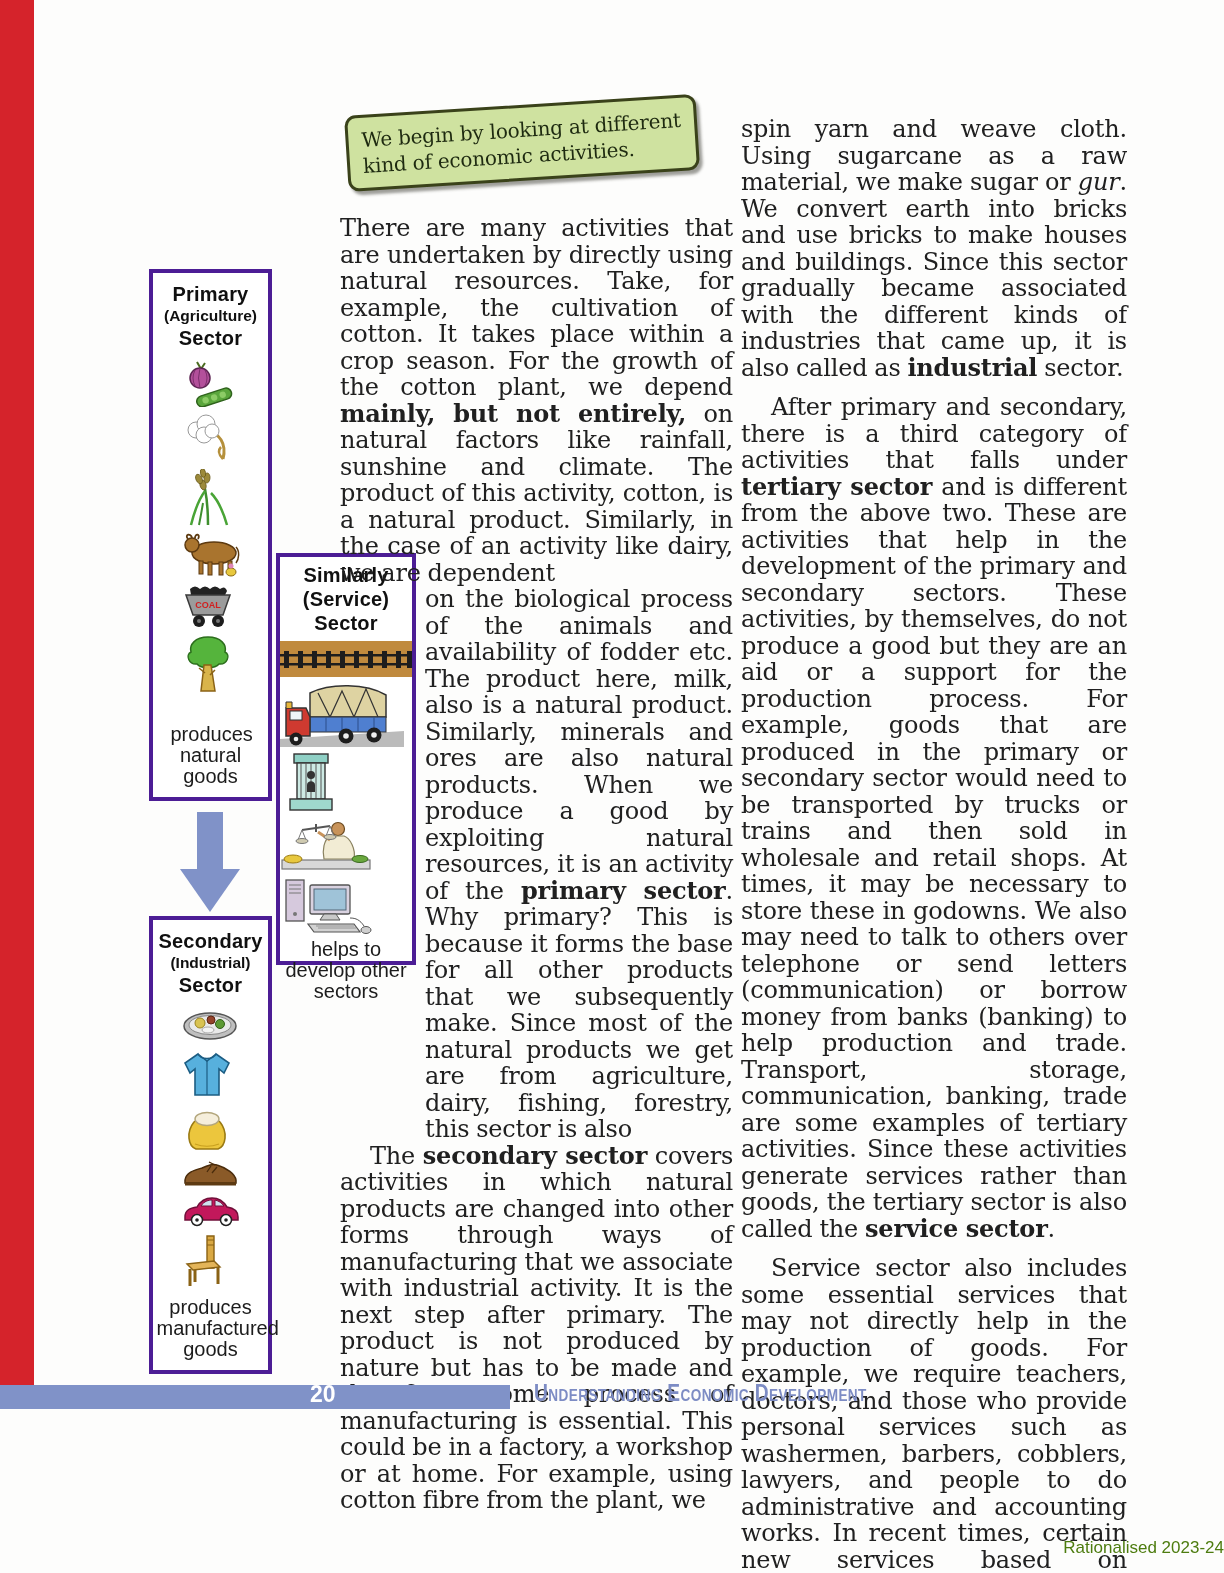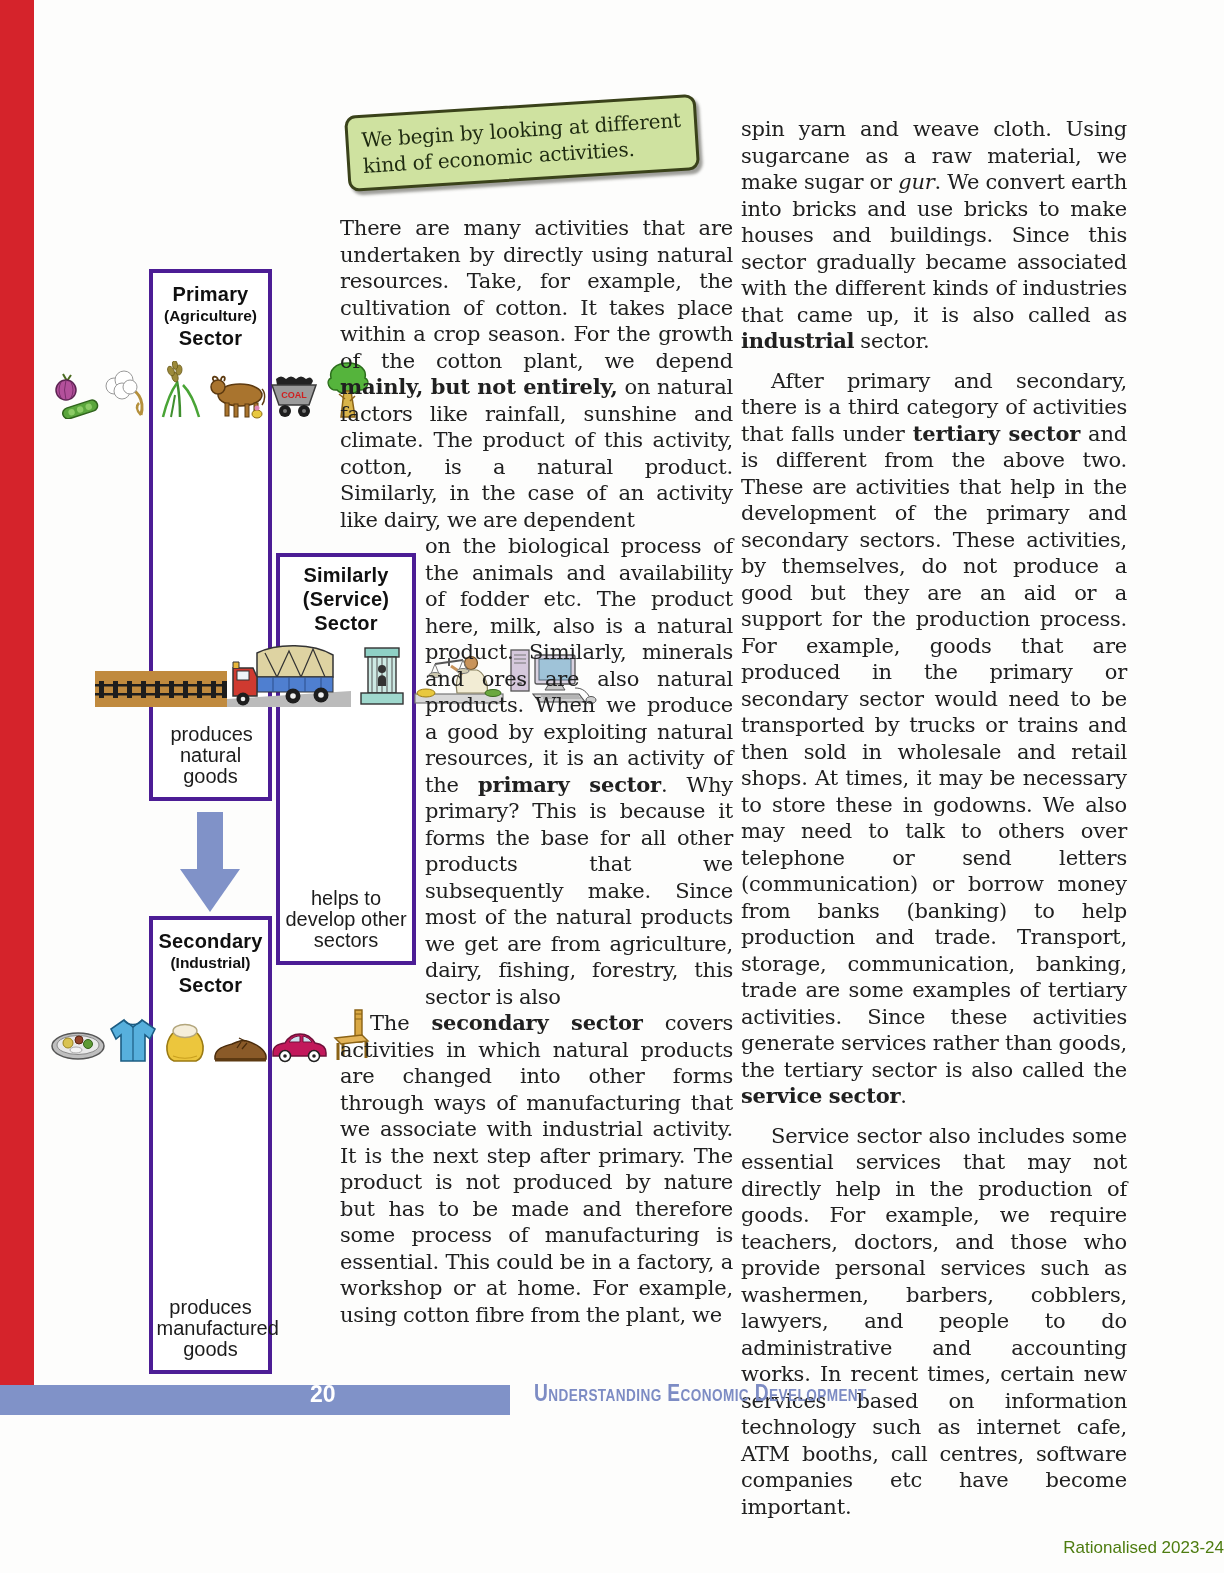--- a/index.html
+++ b/index.html
@@ -16,58 +16,58 @@
     transform:rotate(-3.6deg); transform-origin:left top;
     font-size:20px; line-height:26px; color:#1e2a10; letter-spacing:-0.2px;
     box-shadow:3px 4px 3px rgba(40,40,30,0.45);
   }
 
   
   .col { position:absolute; }
   .col-mid { left:340px; top:215px; width:393px; }
   .col-right { left:741px; top:116px; width:386px; }
   .para {
-    margin:0 0 0 0; font-size:21px; line-height:26.5px; text-align:justify;
+    margin:0 0 0 0; font-size:24px; line-height:26.5px; text-align:justify;
     letter-spacing:-0.2px; word-spacing:-0.5px; color:#202020;
   }
   .para.gap { margin-bottom:13px; }
   .para.indent { text-indent:30px; }
   .para.wrapped { margin-left:85px; }
   .b { font-weight:bold; }
   .i { font-style:italic; }
 
   
   .sector-box {
     position:absolute; box-sizing:border-box; background:#ffffff;
     border:4px solid #4c1d95; display:flex; flex-direction:column; align-items:center;
   }
   .primary-box   { left:149px; top:269px;  width:123px; height:532px; }
   .secondary-box { left:149px; top:916px;  width:123px; height:458px; }
   .tertiary-box  { left:276px; top:553px;  width:140px; height:412px; }
   .box-title { text-align:center; font-family:"Liberation Sans", sans-serif; font-weight:bold; color:#101010; margin-top:9px; }
   .t-big   { font-size:20px; line-height:24px; letter-spacing:0.2px; }
   .t-small { font-size:15.5px; line-height:20px; }
-  .box-icons { display:flex; align-items:flex-end; margin-top:8px; }
+  .box-icons { display:flex; flex-direction:column; align-items:flex-start; margin-top:8px; }
   .box-icons .icn { margin:3px 0; line-height:0; }
   .box-caption {
     margin-top:auto; margin-bottom:10px; text-align:center;
     font-family:"Liberation Sans", sans-serif; font-size:20px; line-height:21px; color:#1c1c1c;
   }
   .cap-narrow { width:80px; }
   .cap-mid { width:108px; }
   .cap-wide { width:128px; }
   .tertiary-box .box-title { margin-top:6px; }
   .tertiary-box .box-icons { margin-top:4px; }
   .tertiary-box .box-icons .icn { margin:2px 0; }
 
   
   .down-arrow { position:absolute; left:180px; top:812px; line-height:0; }
 
   
-  .footer-bar { position:absolute; left:0; top:1385px; width:510px; height:30px; background:#8092c8; }
+  .footer-bar { position:absolute; left:0; top:1385px; width:510px; height:24px; background:#8092c8; }
   .page-num {
     position:absolute; left:310px; top:-4px; color:#ffffff;
     font-family:"Liberation Sans", sans-serif; font-weight:bold; font-size:23px;
   }
   .footer-title {
     position:absolute; left:534px; top:1379px;
     font-family:"Liberation Sans", sans-serif; font-weight:bold; font-variant:small-caps;
     font-size:24px; color:#7d8cc4; letter-spacing:0.5px; white-space:nowrap;
     transform:scaleX(0.8); transform-origin:left center;
   }

